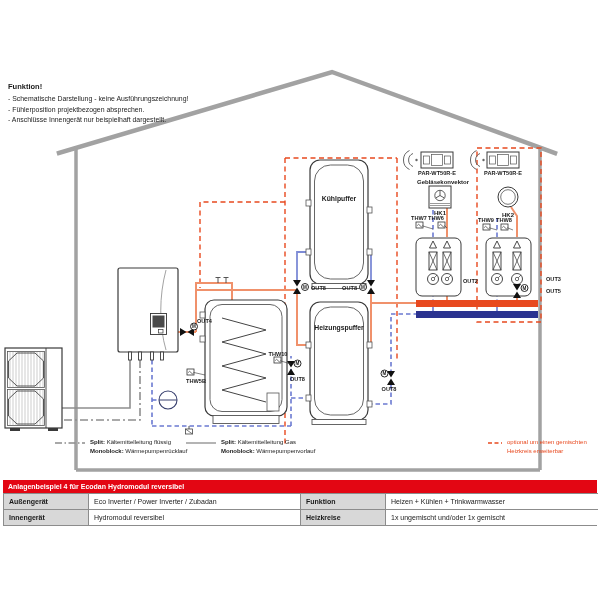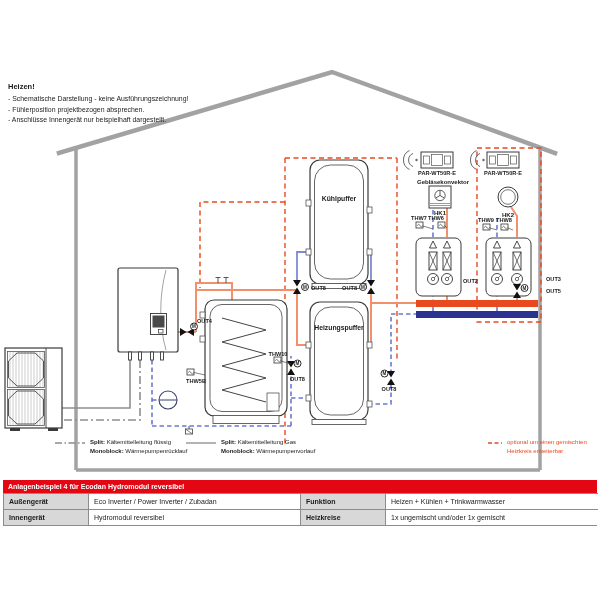--- a/index.html
+++ b/index.html
@@ -301,21 +301,21 @@
   <g fill="none" stroke="#666" stroke-width="1">
     <path d="M480,153.5 a7,7 0 0 0 0,13"></path>
     <path d="M476.5,150.5 a10.5,10.5 0 0 0 0,19"></path>
     <circle cx="483.5" cy="160" r="1.2" fill="#666" stroke="none"></circle>
   </g>
   <text x="503" y="175" text-anchor="middle" class="lbl">PAR-WT50R-E</text>
 </svg>
 
 
 <div class="notice">
-  <div class="notice-title">Heizen!</div>
+  <div class="notice-title">Funktion!</div>
   <div class="notice-line">- Schematische Darstellung - keine Ausführungszeichnung!</div>
   <div class="notice-line">- Fühlerposition projektbezogen absprechen.</div>
   <div class="notice-line">- Anschlüsse Innengerät nur beispielhaft dargestellt.</div>
 </div>
 
 
 <div class="legend-item" style="left:55px;top:438px;">
   <svg width="30" height="10">
     <path d="M0,5 H30" stroke="#8c8c8c" stroke-width="1.3" stroke-dasharray="7 2.5 1.5 2.5"></path>
   </svg>

